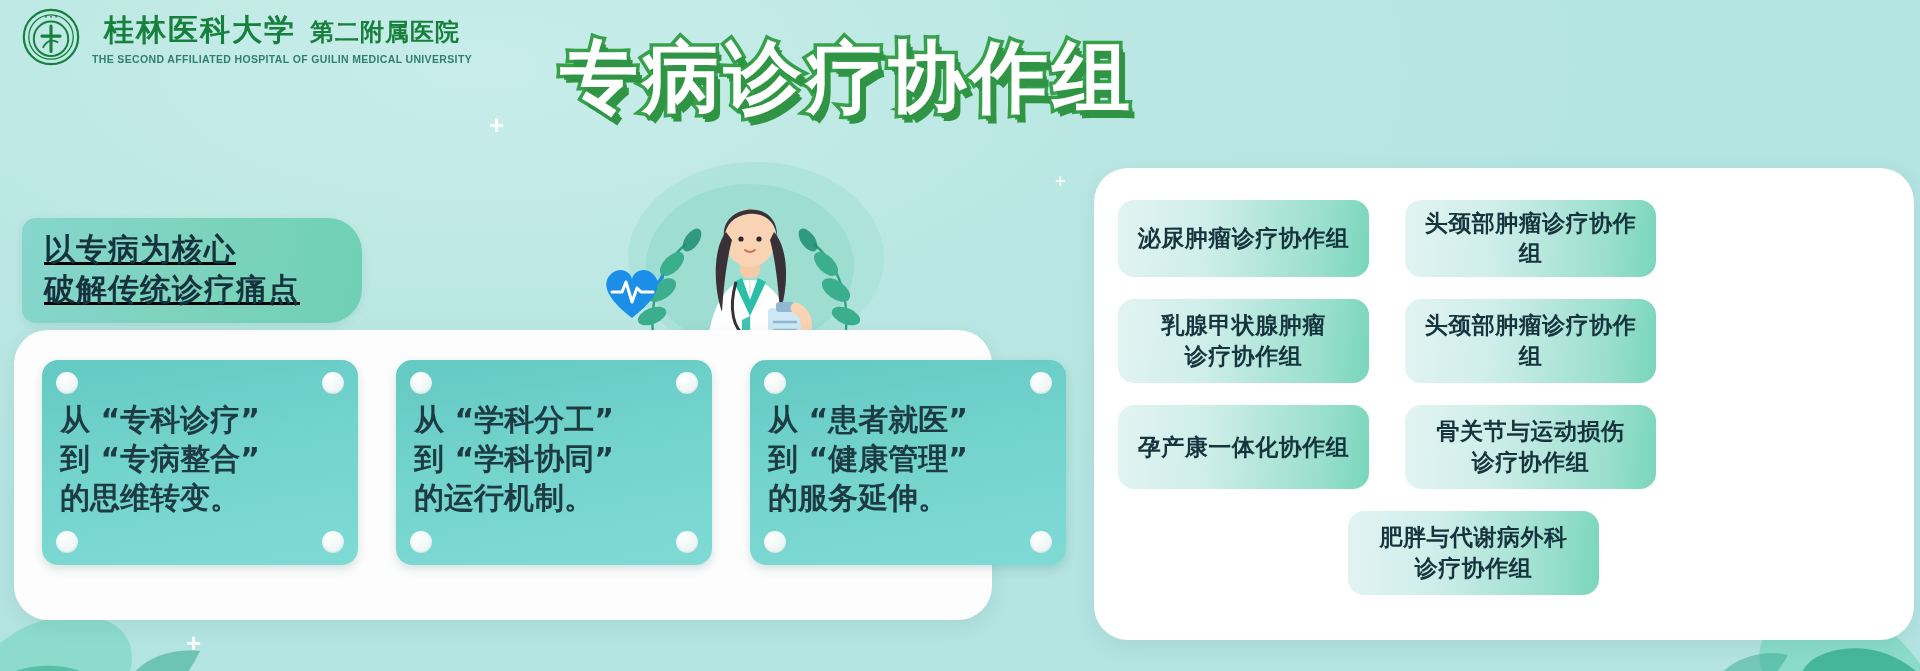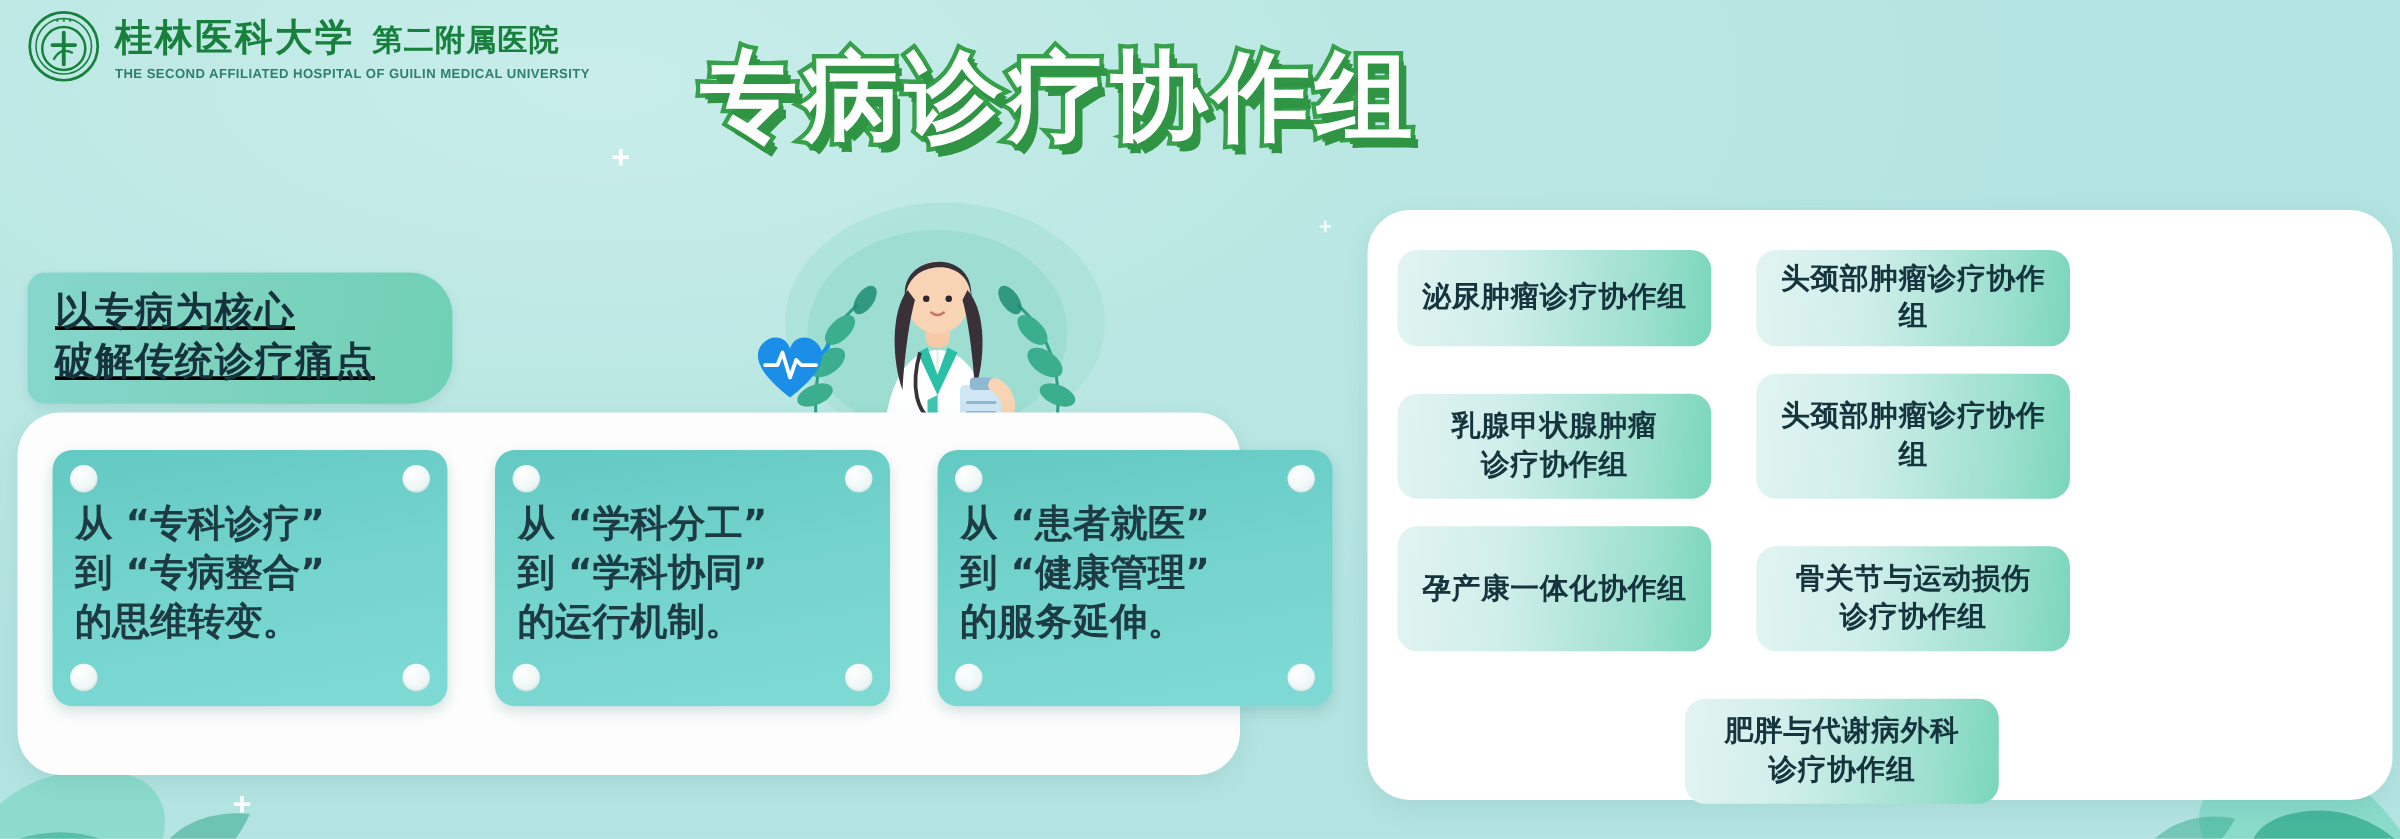--- a/index.html
+++ b/index.html
@@ -19,21 +19,21 @@
   
   .leaf-bl{position:absolute;left:-30px;bottom:-40px;width:360px;height:190px;}
   .leaf-br{position:absolute;right:-20px;bottom:-30px;width:330px;height:180px;}
 
   
   .plus{position:absolute;color:#ffffff;font-weight:700;line-height:1;}
 
   
   .logo-wrap{position:absolute;left:22px;top:8px;display:flex;align-items:center;gap:12px;}
   .logo-seal{width:58px;height:58px;flex:0 0 58px;}
-  .logo-text{display:flex;flex-direction:column;gap:2px;}
+  .logo-text{display:flex;flex-direction:column;gap:2px;align-items:center;}
   .logo-cn{display:flex;align-items:baseline;gap:14px;}
   .logo-cn .big{
     font-family:"DejaVu Serif","Liberation Serif",serif;
     font-size:30px;font-weight:700;color:#17803c;letter-spacing:2px;
   }
   .logo-cn .mid{
     font-family:"DejaVu Serif","Liberation Serif",serif;
     font-size:24px;font-weight:700;color:#17803c;letter-spacing:1px;
   }
   .logo-en{
@@ -135,21 +135,21 @@
     position:absolute;left:1118px;top:200px;width:774px;
     display:flex;flex-wrap:wrap;gap:22px 36px;
   }
   .tag{
     width:251px;min-height:62px;border-radius:16px;
     background:linear-gradient(95deg,#e2f4f2 0%,#cfeeea 35%,#9adfcd 80%,#79d6bb 100%);
     display:flex;align-items:center;justify-content:center;
     text-align:center;
     box-sizing:border-box;padding:8px 10px;
   }
-  .tag.two{min-height:84px;margin-top:16px;}
+  .tag.two{min-height:84px;}
   .tag .t{
     font-family:"DejaVu Sans","Liberation Sans",sans-serif;
     font-size:23px;font-weight:700;color:#16343d;line-height:1.32;
     letter-spacing:0.5px;white-space:pre-line;
   }
   .tag.center-last{margin-left:230px;justify-content:center;}
 
   
   .doctor{position:absolute;left:600px;top:140px;width:300px;height:230px;}
   .heart{position:absolute;left:600px;top:262px;width:64px;height:60px;}

